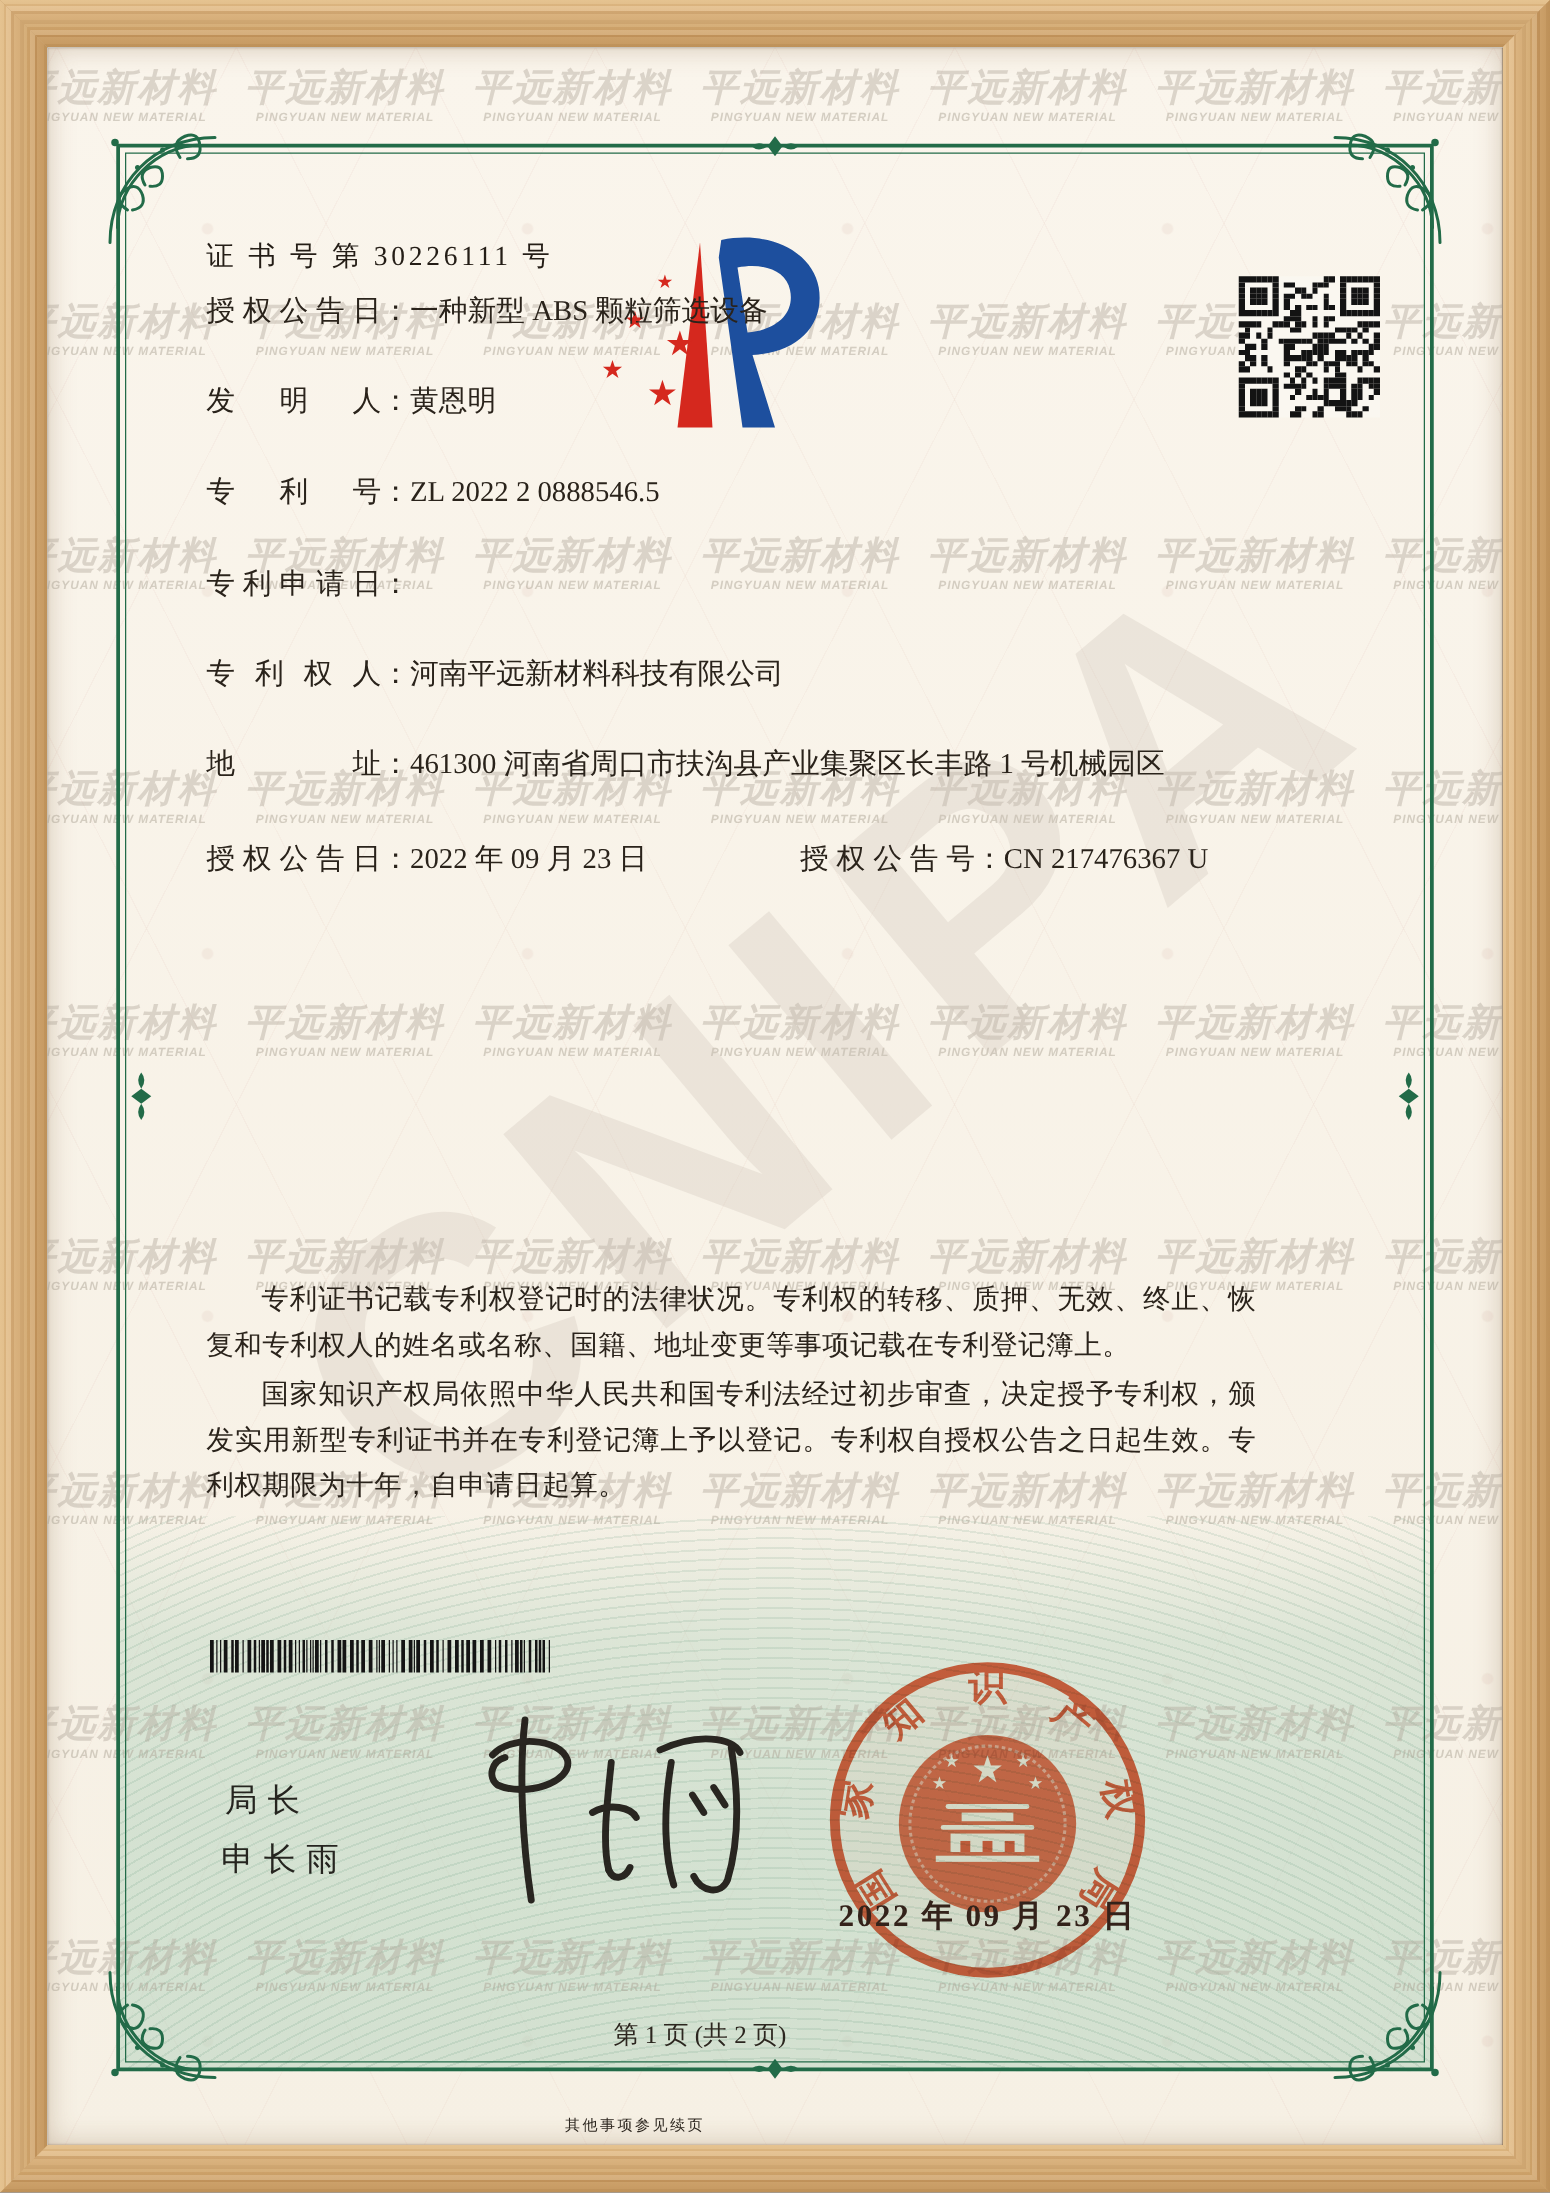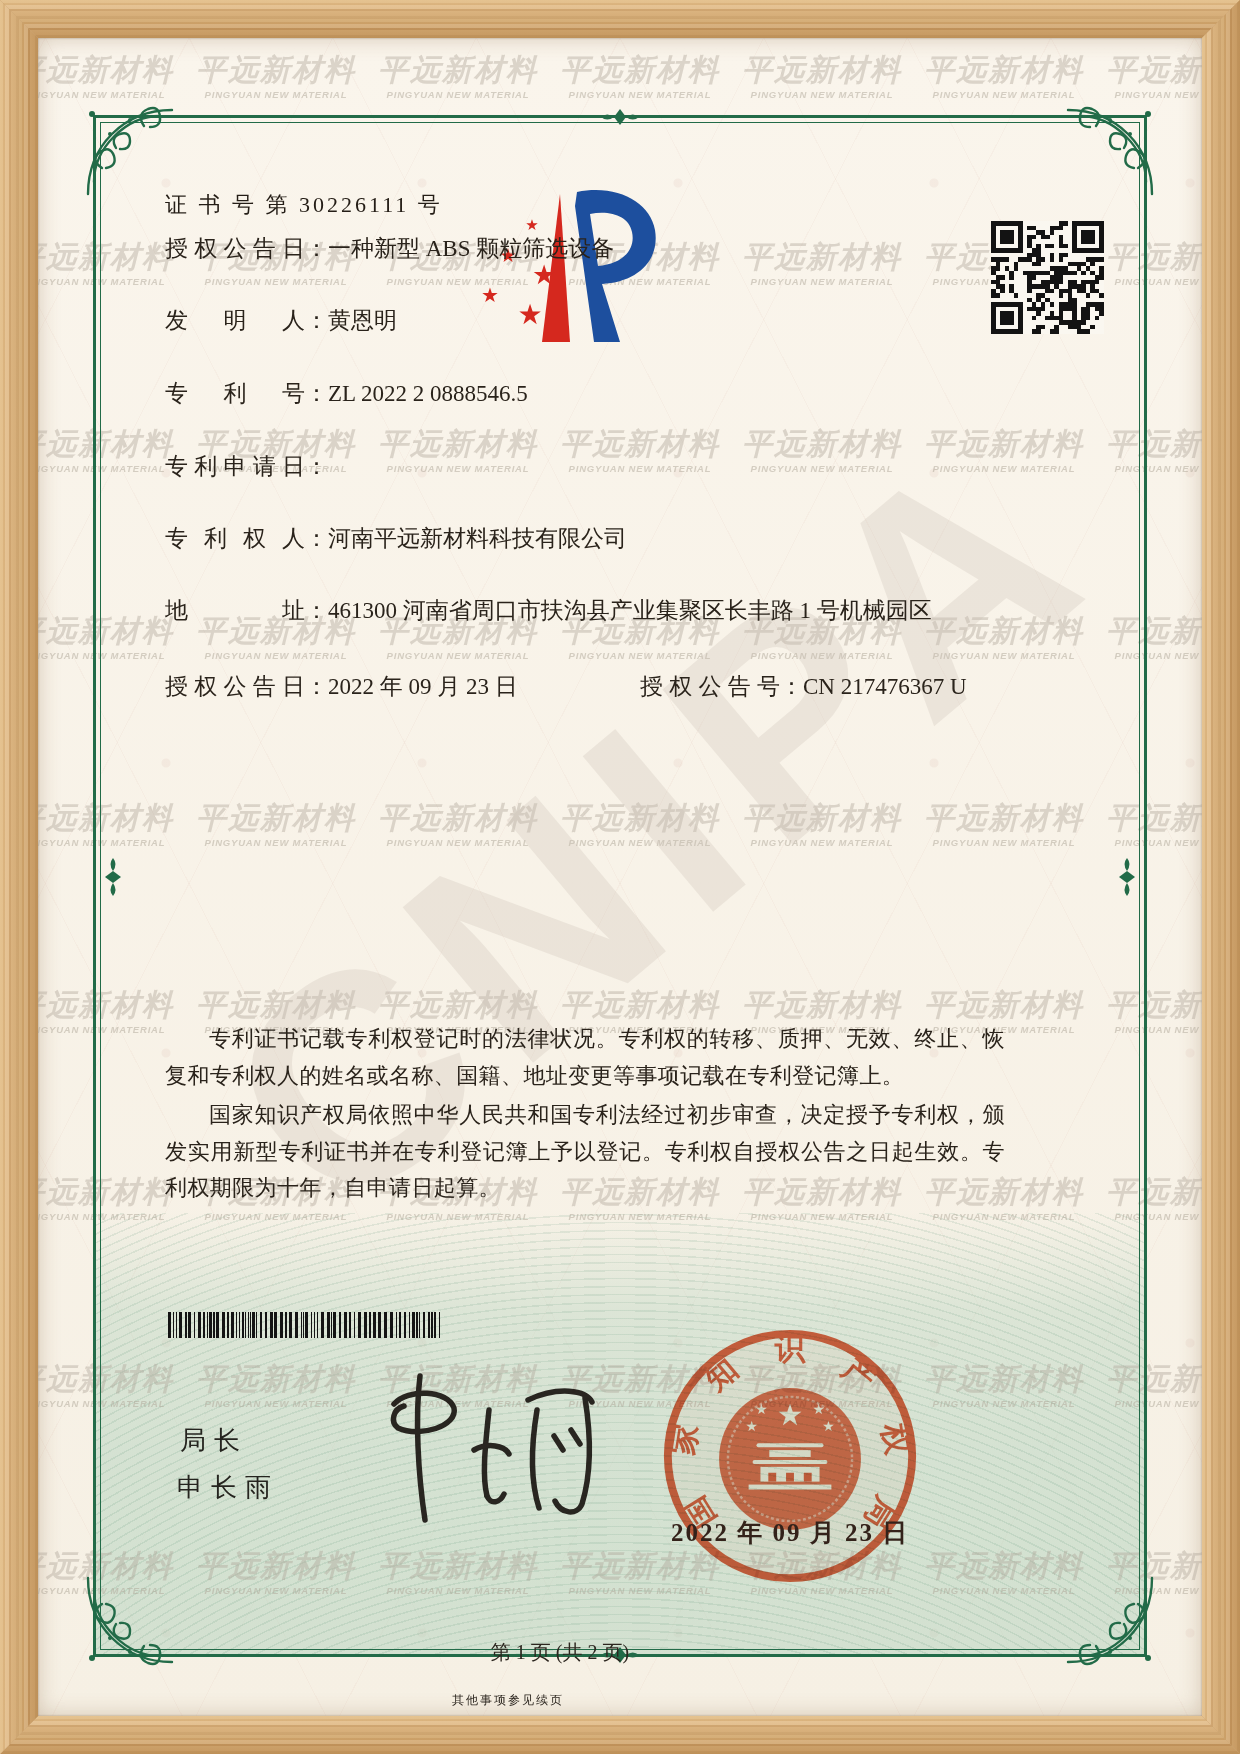--- a/index.html
+++ b/index.html
@@ -76,21 +76,21 @@
   .barcode{position:absolute;left:130px;top:1274px;width:280px;height:26px;display:flex;align-items:stretch;}
   .barcode i{display:block;background:#141414;}
   .director-label{position:absolute;left:142px;top:1385px;font-size:26px;letter-spacing:8px;color:#25241f;
                   font-family:"Liberation Sans","DejaVu Sans",sans-serif;}
   .director-name{position:absolute;left:139px;top:1432px;font-size:26px;letter-spacing:8px;color:#25241f;
                  font-family:"Liberation Sans","DejaVu Sans",sans-serif;}
   .sig{position:absolute;left:330px;top:1318px;width:238px;height:178px;}
   .seal{position:absolute;left:619px;top:1285px;width:266px;height:266px;mix-blend-mode:multiply;opacity:.92;}
   .seal-date{position:absolute;left:630px;top:1478px;width:244px;text-align:center;
              font-size:25px;font-weight:700;letter-spacing:2px;color:#33221a;}
-  .pageinfo{position:absolute;left:382px;top:1576px;width:280px;text-align:center;font-size:20px;color:#2c261f;margin-top:25px;}
+  .pageinfo{position:absolute;left:382px;top:1576px;width:280px;text-align:center;font-size:20px;color:#2c261f;}
   .note{position:absolute;left:330px;top:1654px;width:280px;text-align:center;font-size:12px;letter-spacing:2px;color:#2c261f;}
 </style>
 </head>
 <body>
 
 <div class="stage">
   <div class="wood wood-h wood-top"></div>
   <div class="wood wood-h wood-bottom"></div>
   <div class="wood wood-v wood-left"></div>
   <div class="wood wood-v wood-right"></div>

